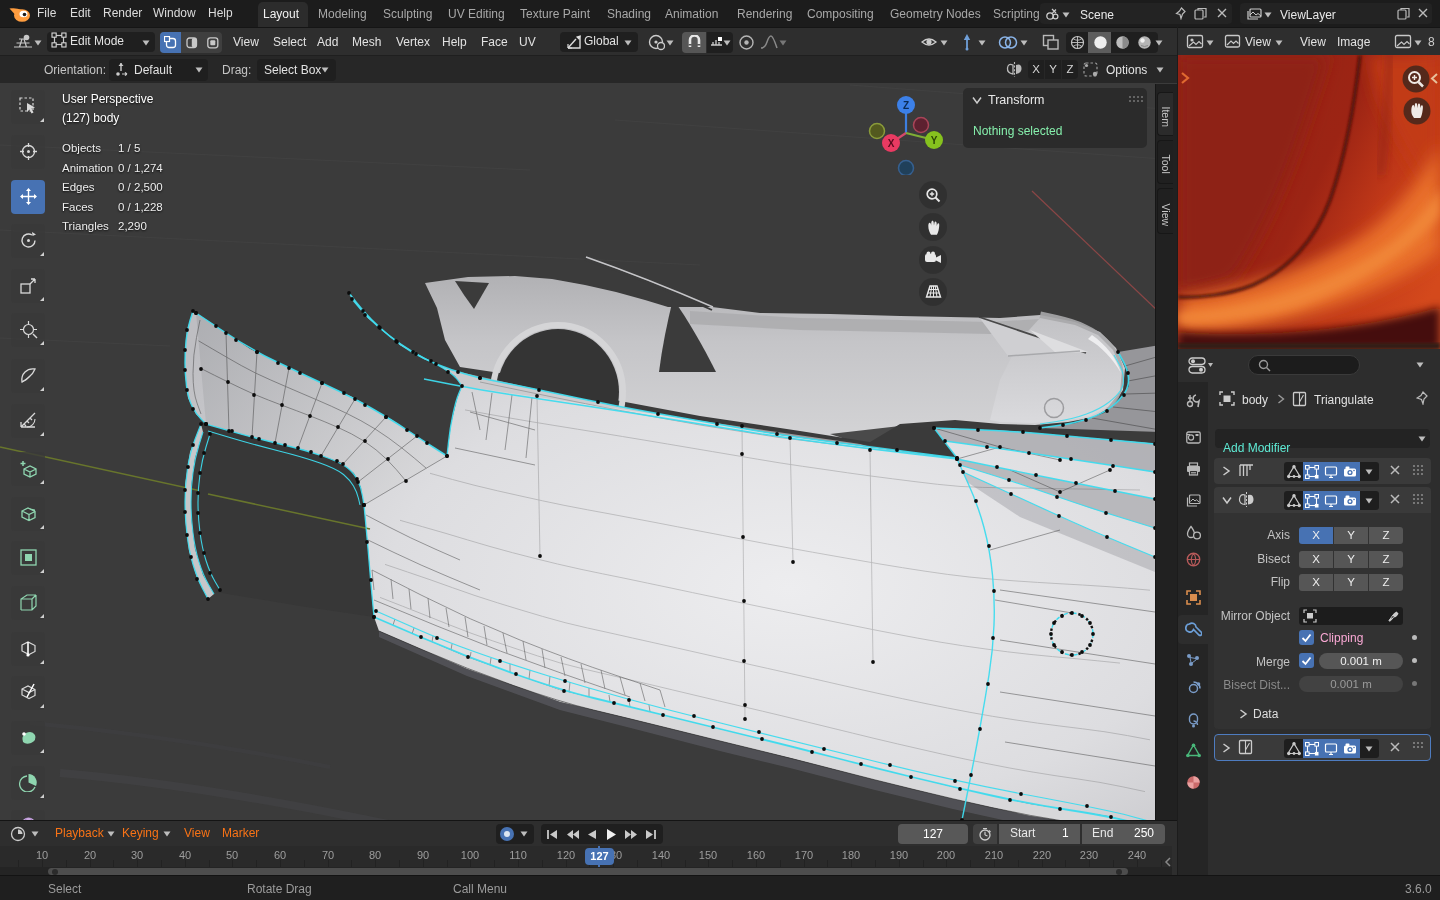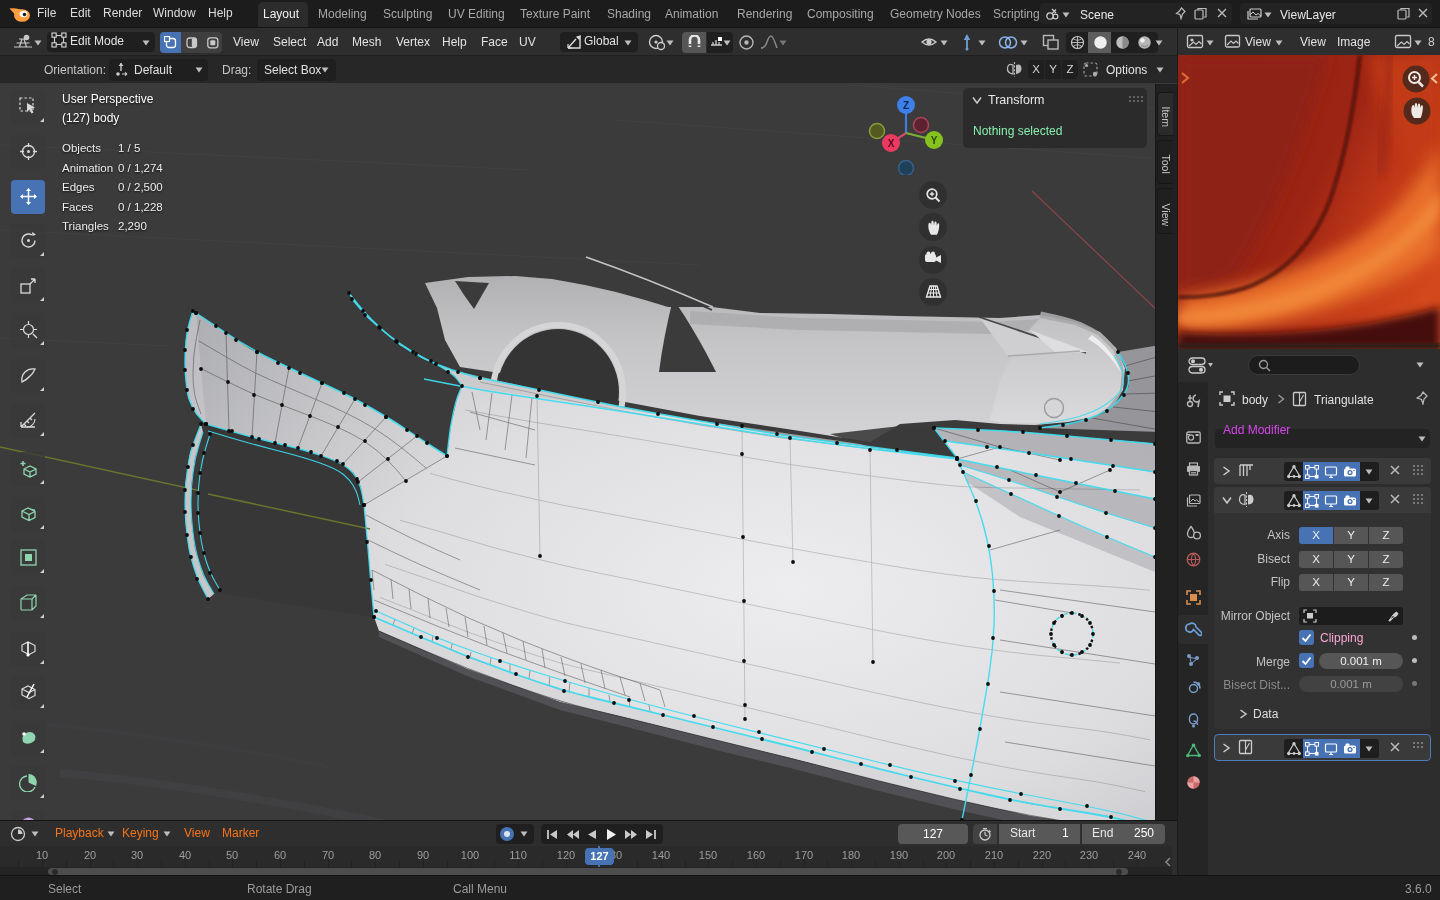--- a/index.html
+++ b/index.html
@@ -845,21 +845,21 @@
       </svg>
 <svg class="abs" style="left:114px;top:42px" width="15" height="16" viewBox="0 0 15 16">
         <rect x="1.5" y="1.5" width="12" height="13" rx="1" fill="none" stroke="#ccc" stroke-width="1.3"></rect>
         <path d="M7.5,1.5 V14.5 M7.5,11 L11.5,4" stroke="#ccc" stroke-width="1.1"></path>
       </svg>
 <div class="ptxt" style="left:136px;top:44px;color:#e0e0e0">Triangulate</div>
 <svg class="abs" style="left:238px;top:42px" width="14" height="14" viewBox="0 0 14 14">
         <path d="M7,1 L11,5 L8,8 L7,13 L5.5,8.5 L1,7 L5,4.5 Z" fill="none" stroke="#bbb" stroke-width="1.2"></path>
       </svg>
 <div class="abs" style="left:37px;top:80px;width:215px;height:19px;background:#232323;border-radius:4px"></div>
-<div class="ptxt" style="left:45px;top:74px;color:#d946ef">Add Modifier</div>
+<div class="ptxt" style="left:45px;top:92px;color:#5eead4">Add Modifier</div>
 <svg class="abs" style="left:240px;top:87px" width="8" height="6" viewBox="0 0 8 6">
         <path d="M0.5,0.5 L7.5,0.5 L4,5.5 Z" fill="#bdbdbd"></path>
       </svg>
 <div class="abs" style="left:36px;top:109px;width:217px;height:26px;background:#3a3a3a;border-radius:4px"></div>
 <svg class="abs" style="left:44px;top:117px" width="9" height="10" viewBox="0 0 9 10">
         <path d="M1.5,1 L7,5 L1.5,9" fill="none" stroke="#ccc" stroke-width="1.5"></path>
       </svg>
 <svg class="abs" style="left:60px;top:113px" width="17" height="17" viewBox="0 0 17 17">
         <path d="M2,3 V14 M5.5,3 V14 M9,3 V14" stroke="#ccc" stroke-width="1.3"></path>
         <path d="M2,3 H15 M12,3 V8" stroke="#ccc" stroke-width="1.3"></path>

